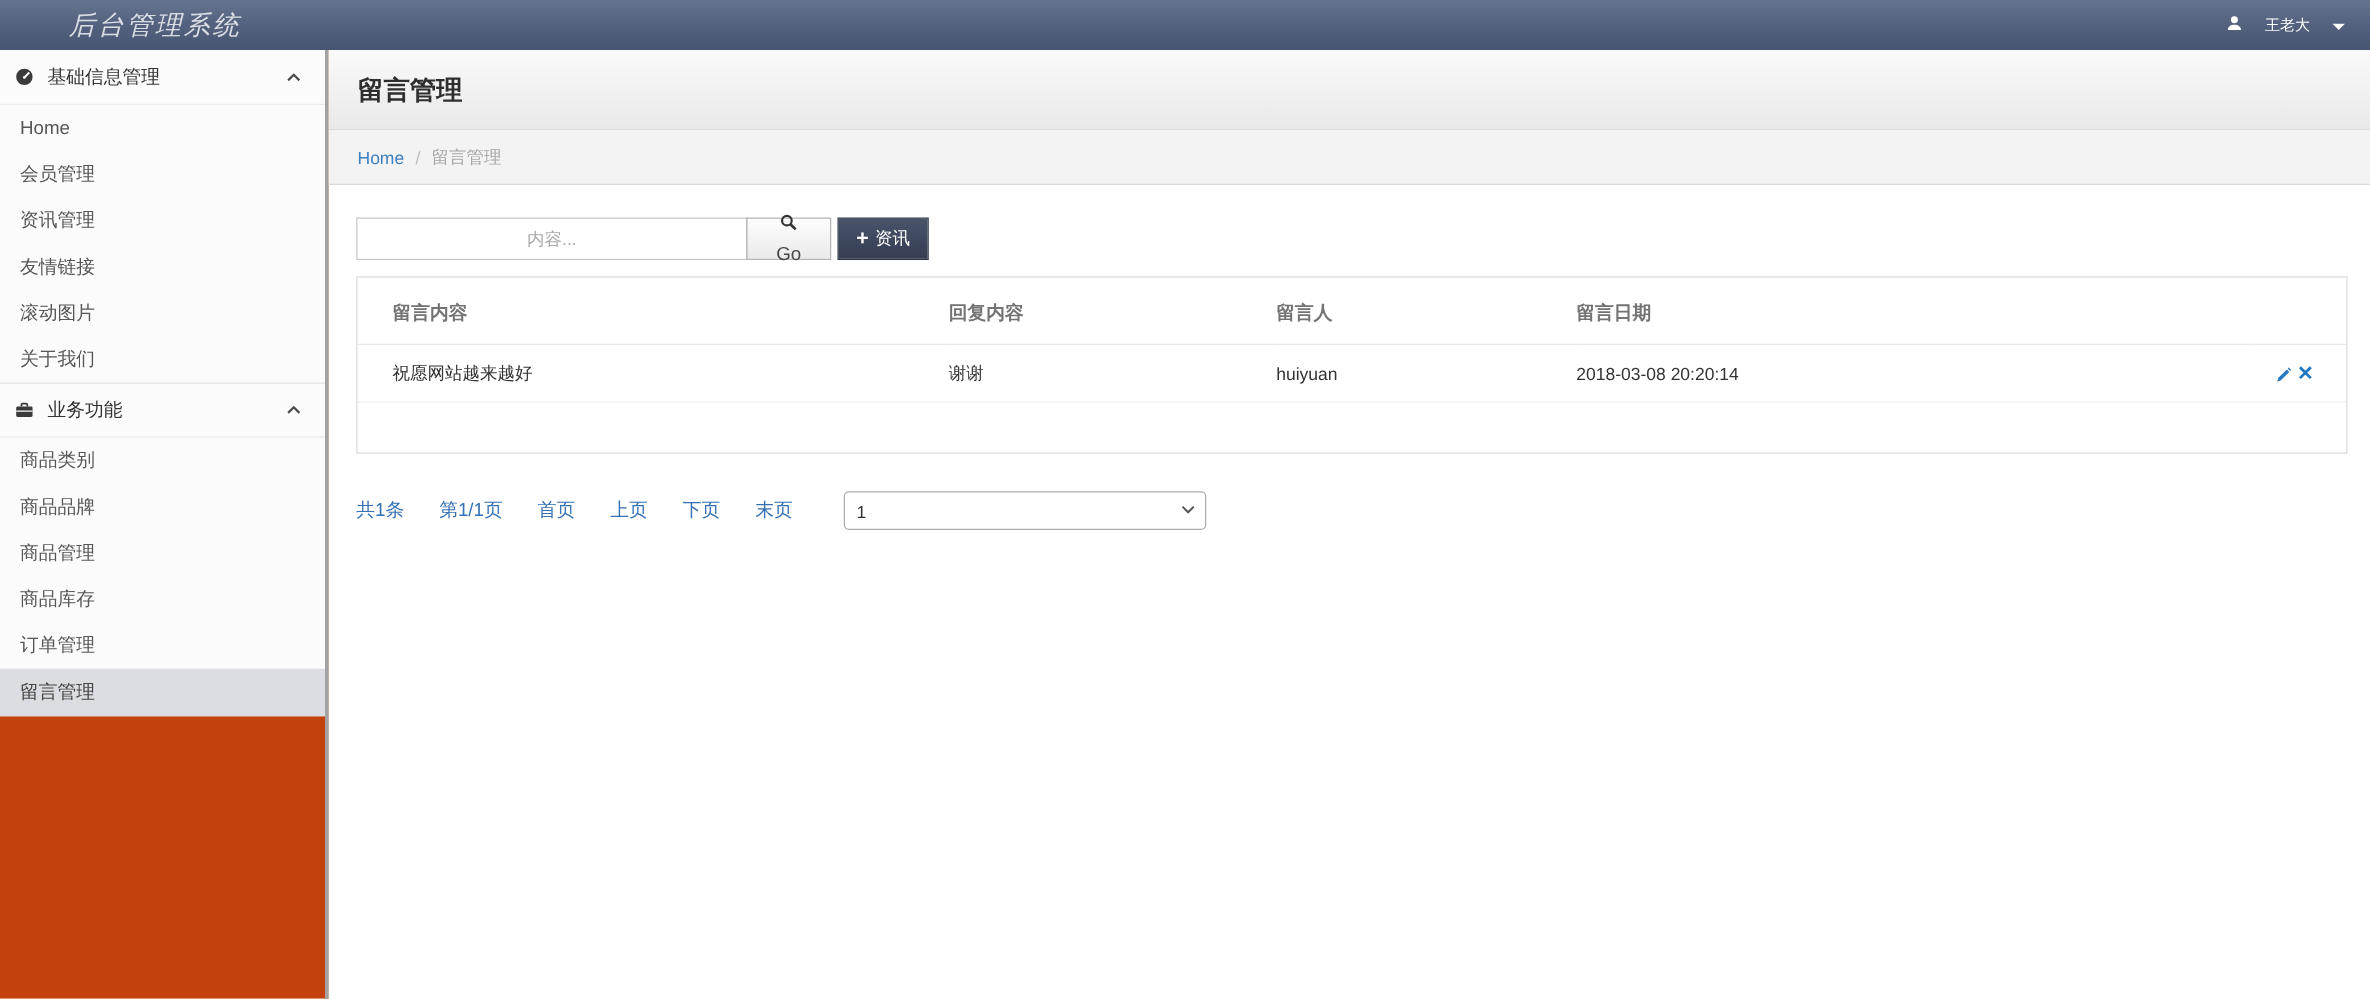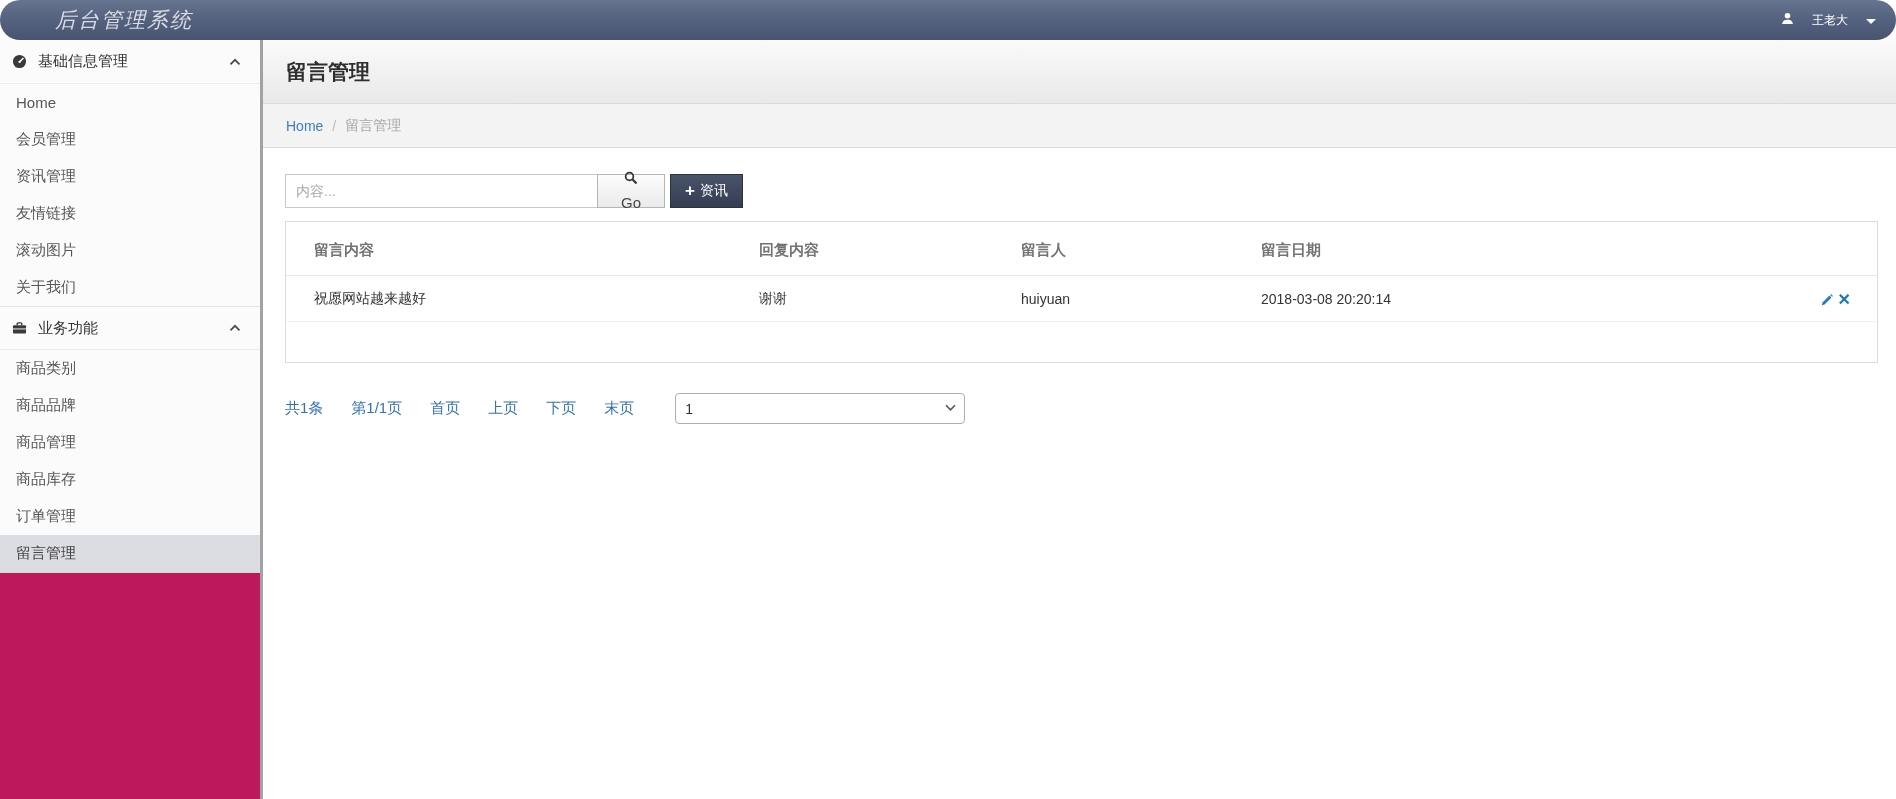--- a/index.html
+++ b/index.html
@@ -2,32 +2,32 @@
 <html><head>
 <meta charset="utf-8">
 <style>
   * { margin:0; padding:0; box-sizing:border-box; }
   html,body { width:1896px; height:799px; overflow:hidden; background:#fff;
               font-family:"Liberation Sans","DejaVu Sans",sans-serif; }
 
   
   .topbar{ height:40px; display:flex; align-items:center; justify-content:space-between;
            padding:0 20px 0 55px;
-           background:linear-gradient(180deg,#66748f 0%,#556380 45%,#475571 100%);border-radius:20px; }
+           background:linear-gradient(180deg,#66748f 0%,#556380 45%,#475571 100%); }
   .brand{ font-family:"DejaVu Serif","Liberation Serif",serif; font-style:italic;
           font-size:21px; letter-spacing:2px; color:rgba(255,255,255,.78); }
   .user-menu{ display:flex; align-items:center; gap:18px; color:#fff; font-size:12px; cursor:pointer; }
   .caret-down{ width:0; height:0; border-left:5px solid transparent; border-right:5px solid transparent;
                border-top:5px solid #fff; margin-top:2px; }
 
   
   .layout{ display:flex; height:759px; }
 
   
-  .sidebar{ width:263px; flex:0 0 263px; background:#be185d; border-right:3px solid #a2a2a2; }
+  .sidebar{ width:263px; flex:0 0 263px; background:#c2410c; border-right:3px solid #a2a2a2; }
   .nav{ background:#fbfbfb; border-bottom:1px solid #d8d8d8; }
   .nav-section-header{ height:44px; display:flex; align-items:center; padding:0 10px 0 12px;
                        font-size:15px; color:#333; cursor:pointer; border-bottom:1px solid #ececec; }
   .nav-section-header + .nav-section-header, .nav-item + .nav-section-header{ border-top:1px solid #e4e4e4; }
   .nav-section-header .sec-icon{ margin-right:11px; display:inline-flex; }
   .nav-section-header .sec-label{ flex:1; }
   .nav-section-header .chev{ margin-right:9px; display:inline-flex; }
   .nav-item{ height:37px; display:flex; align-items:center; padding-left:16px;
              font-size:15px; color:#565656; text-decoration:none; cursor:pointer; }
   .nav-item.active{ background:#dcdce3; color:#464646; }
@@ -41,21 +41,21 @@
                display:flex; align-items:center; gap:9px; padding-left:23px; font-size:14px; }
   .crumb-home{ color:#3b7fc4; text-decoration:none; cursor:pointer; }
   .crumb-sep{ color:#bcbcbc; }
   .crumb-current{ color:#a8a8a8; }
 
   .content{ padding:26px 18px 0 22px; }
 
   
   .toolbar{ display:flex; align-items:center; }
   .search-input{ width:313px; height:34px; border:1px solid #c8c8c8; padding:0 10px;
-                 font-size:14px; color:#333; outline:none; font-family:inherit; }
+                 font-size:14px; color:#333; outline:none; font-family:inherit;text-align:center; }
   .search-input::placeholder{ color:#a9a9a9; }
   .btn-go{ height:34px; width:68px; margin-left:-1px; display:flex; align-items:center; justify-content:center;
            gap:6px; border:1px solid #b5b5b5; background:linear-gradient(180deg,#fdfdfd,#eaeaea);
            font-size:15px; color:#454545; cursor:pointer; font-family:inherit;flex-direction:column; }
   .btn-add{ height:34px; padding:0 14px; margin-left:5px; display:flex; align-items:center; gap:5px;
             border:1px solid #2b3343; background:linear-gradient(180deg,#49536a,#343d52);
             color:#fff; font-size:14px; cursor:pointer; font-family:inherit; }
   .plus{ font-size:17px; font-weight:bold; line-height:1; margin-top:-2px; }
 
   

